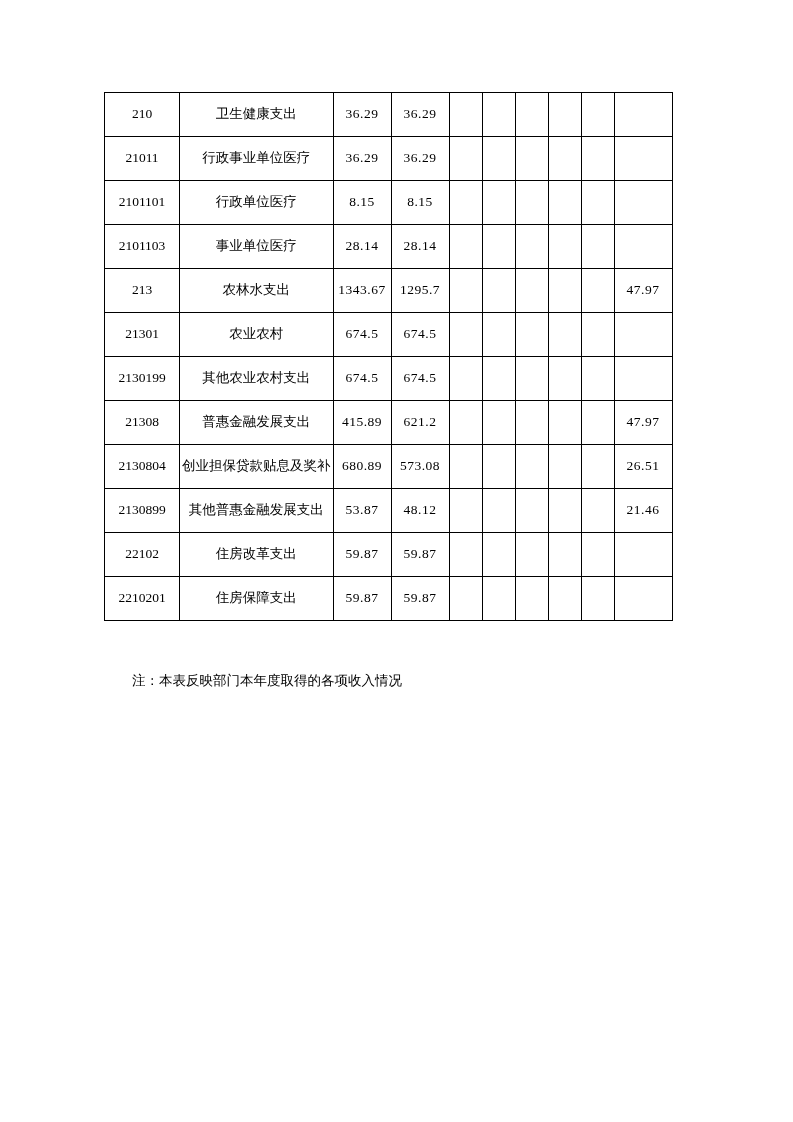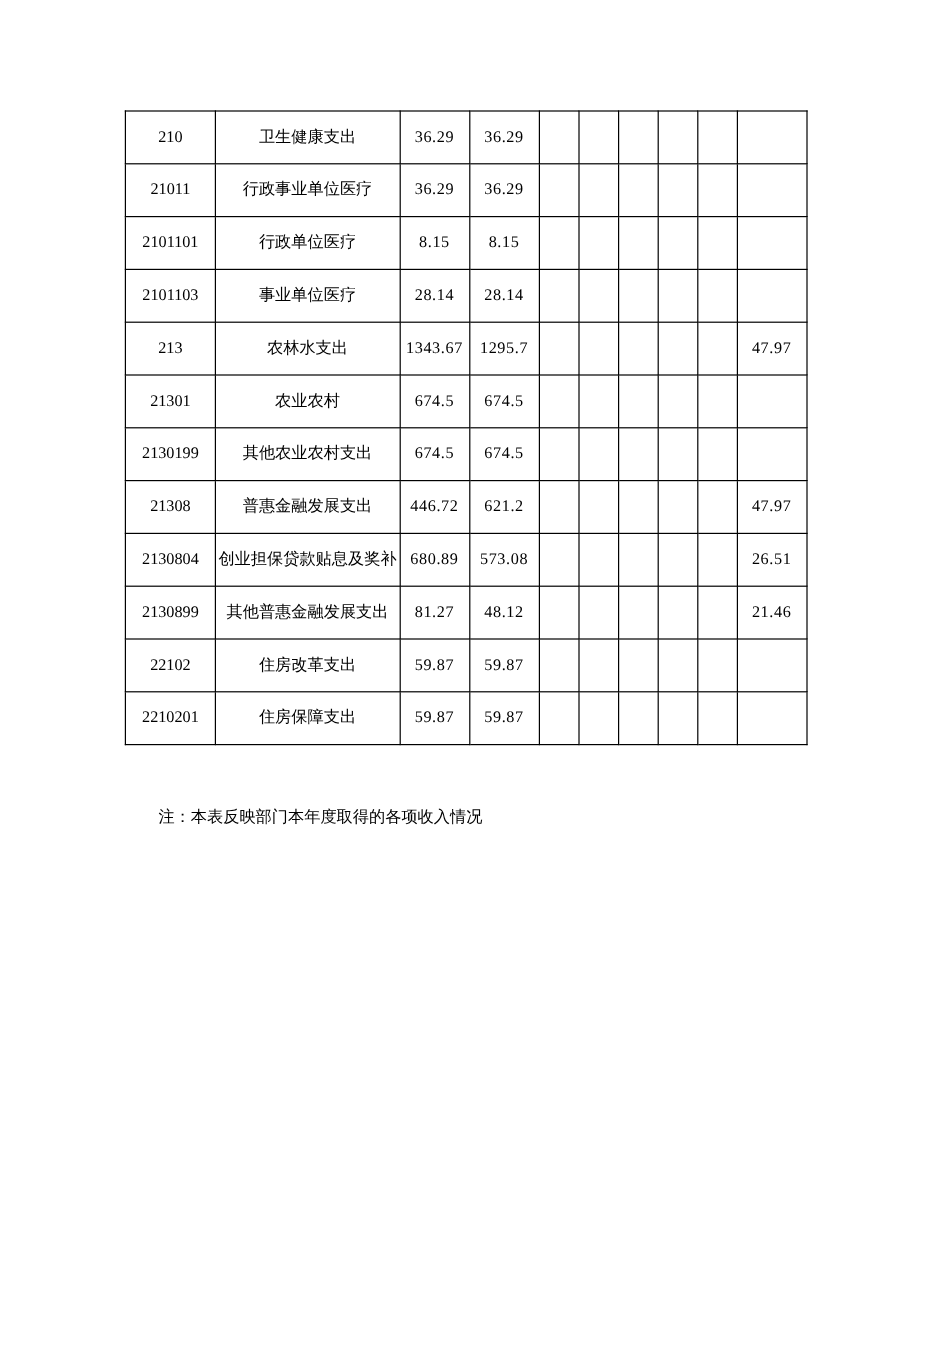--- a/index.html
+++ b/index.html
@@ -166,21 +166,21 @@
           <td class="num-cell"></td>
           <td class="num-cell"></td>
           <td class="num-cell"></td>
           <td class="num-cell"></td>
           <td class="num-cell"></td>
           <td class="num-cell"></td>
         </tr>
         <tr>
           <td>21308</td>
           <td class="name-cell">普惠金融发展支出</td>
-          <td class="num-cell">446.72</td>
+          <td class="num-cell">415.89</td>
           <td class="num-cell">621.2</td>
           <td class="num-cell"></td>
           <td class="num-cell"></td>
           <td class="num-cell"></td>
           <td class="num-cell"></td>
           <td class="num-cell"></td>
           <td class="num-cell">47.97</td>
         </tr>
         <tr>
           <td>2130804</td>
@@ -190,21 +190,21 @@
           <td class="num-cell"></td>
           <td class="num-cell"></td>
           <td class="num-cell"></td>
           <td class="num-cell"></td>
           <td class="num-cell"></td>
           <td class="num-cell">26.51</td>
         </tr>
         <tr>
           <td>2130899</td>
           <td class="name-cell">其他普惠金融发展支出</td>
-          <td class="num-cell">81.27</td>
+          <td class="num-cell">53.87</td>
           <td class="num-cell">48.12</td>
           <td class="num-cell"></td>
           <td class="num-cell"></td>
           <td class="num-cell"></td>
           <td class="num-cell"></td>
           <td class="num-cell"></td>
           <td class="num-cell">21.46</td>
         </tr>
         <tr>
           <td>22102</td>

